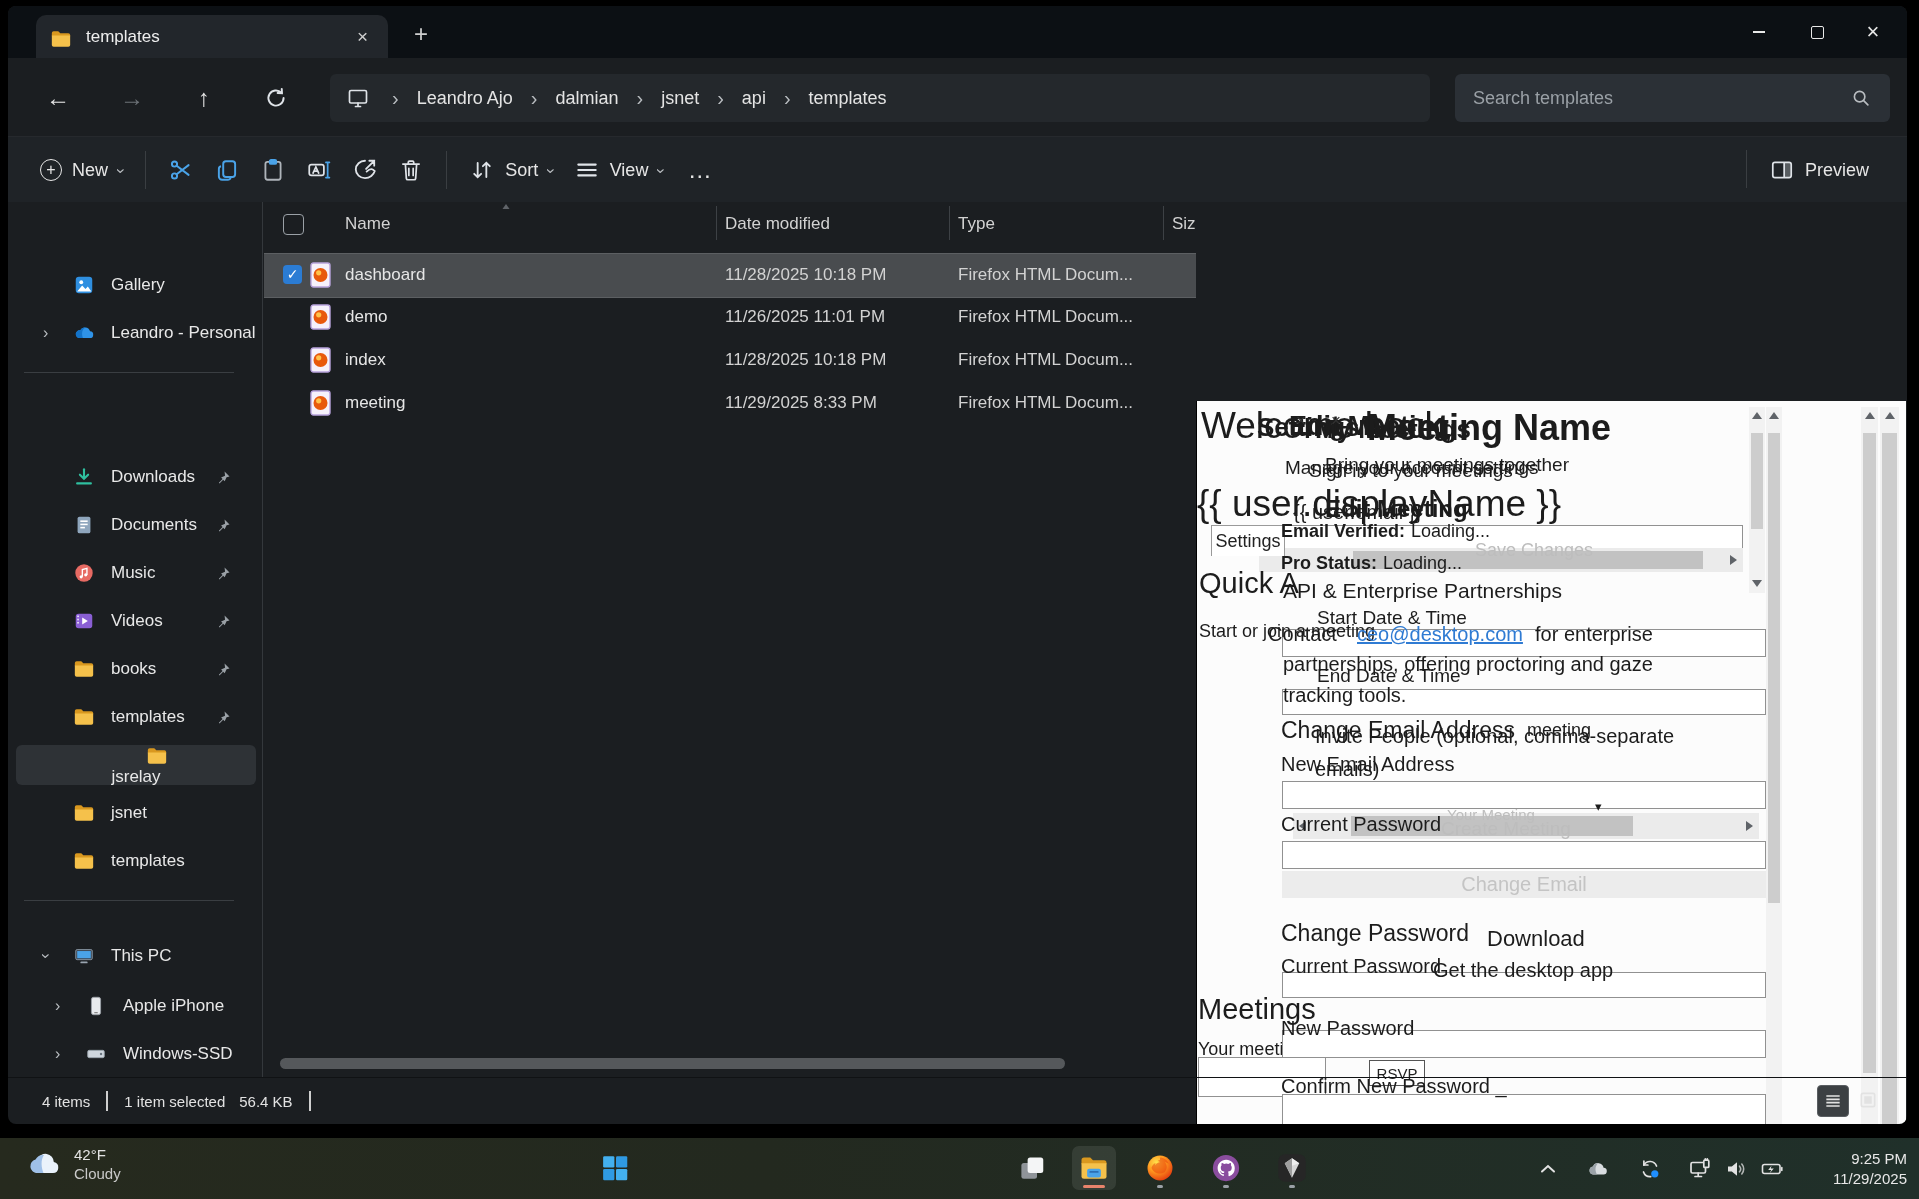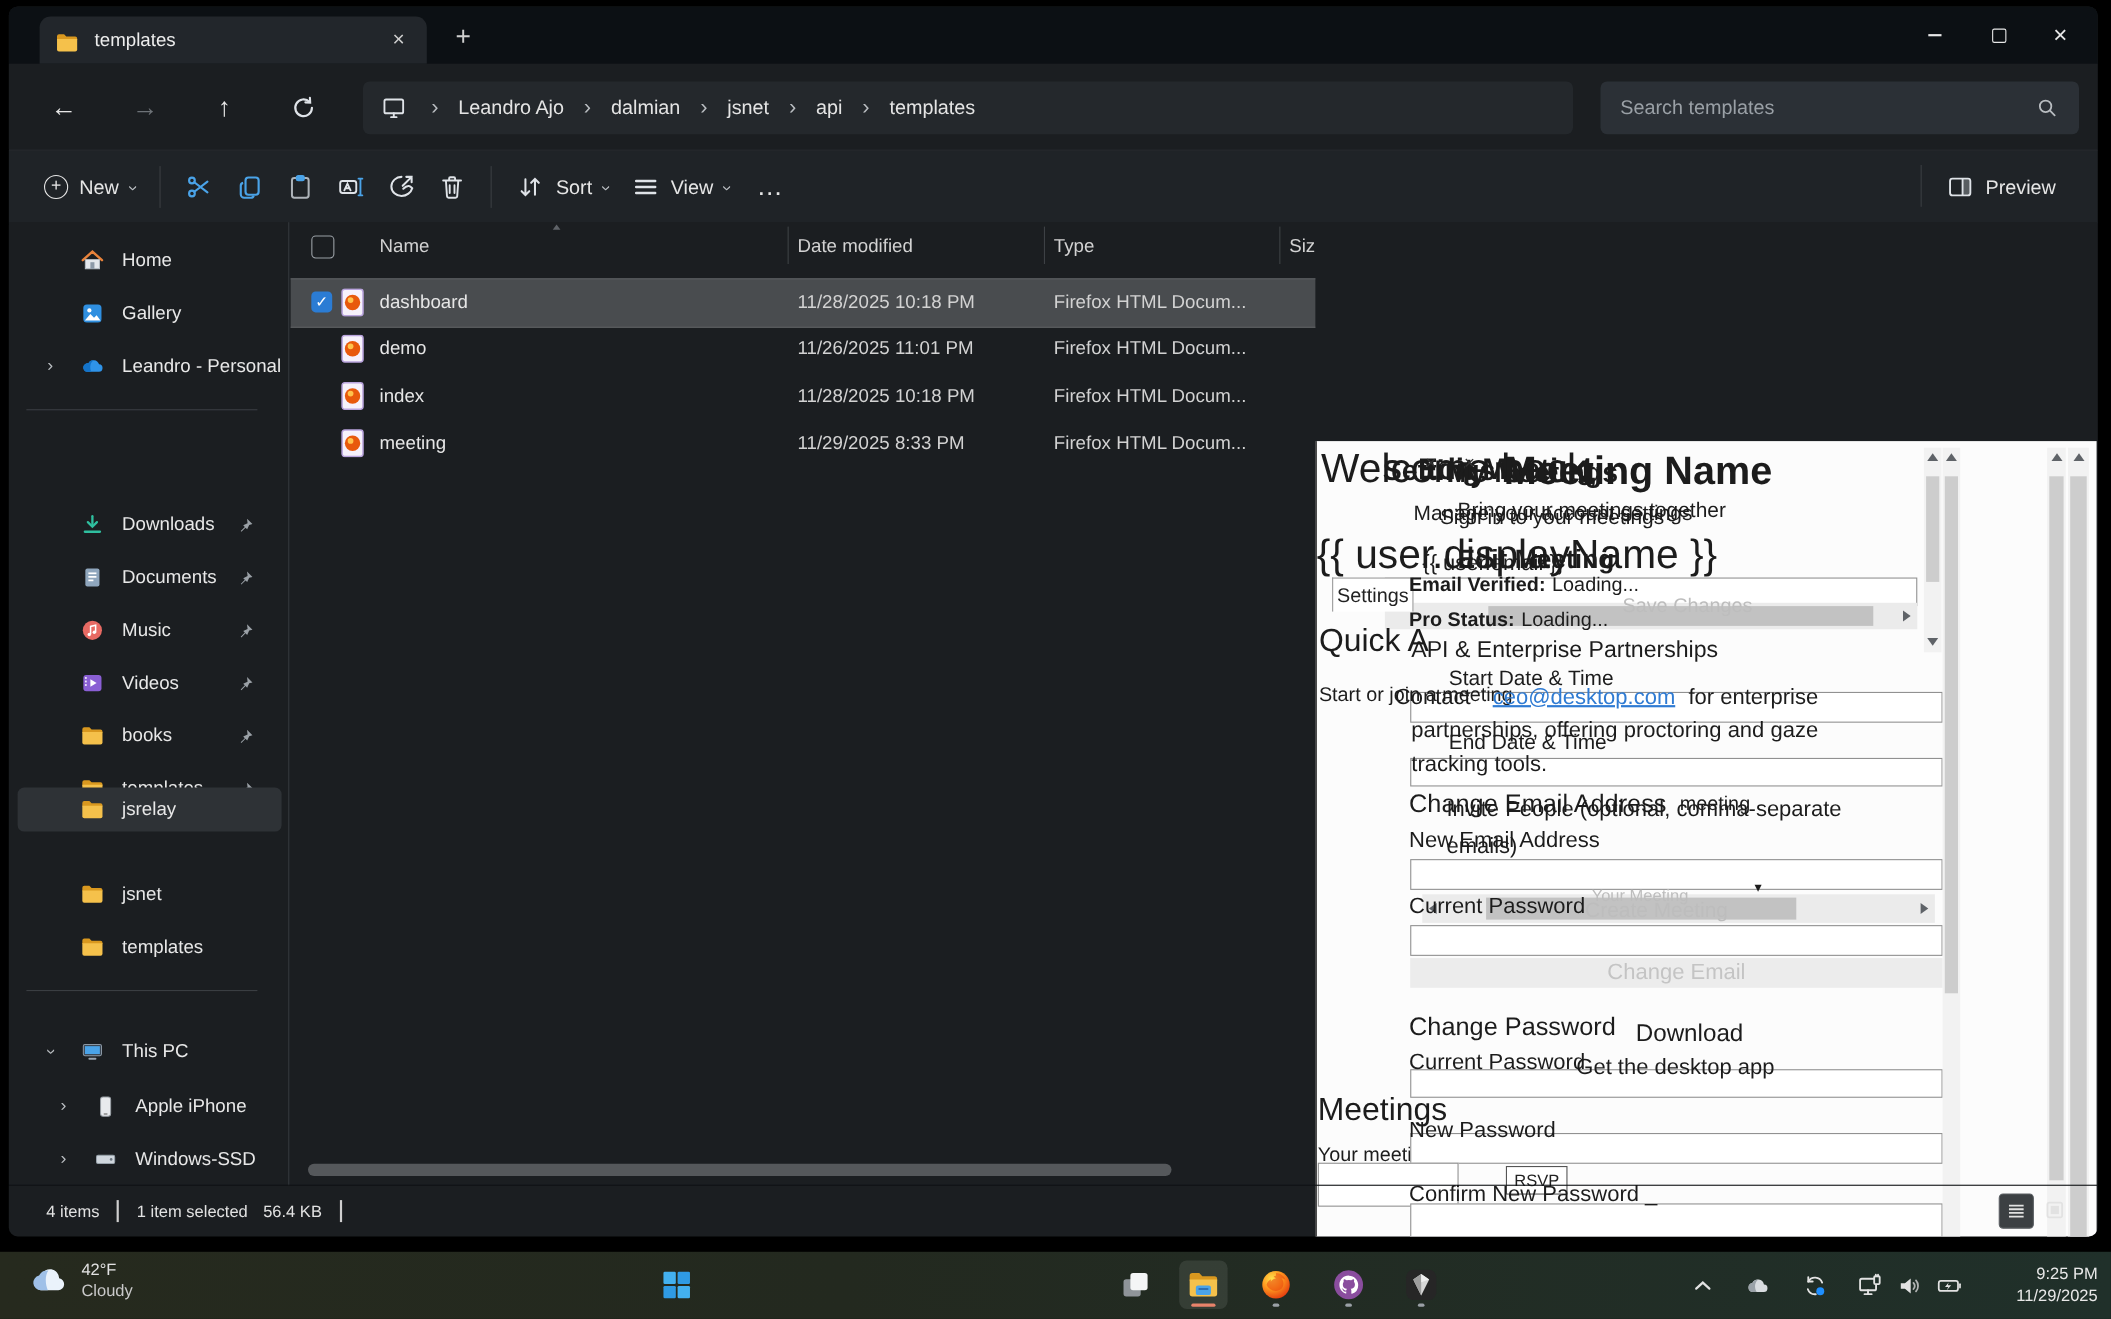--- a/index.html
+++ b/index.html
@@ -224,28 +224,20 @@
               <rect x="3.5" y="5" width="17" height="14" rx="2"></rect>
               <path d="M14 5v14"></path>
               <rect x="14.5" y="5.5" width="5.5" height="13" fill="#dfe3e8" opacity=".3" stroke="none"></rect>
             </svg></span>
         <span>Preview</span>
       </div>
     </div>
 
     <div class="main">
       <div class="sidebar" id="sidebar">
-          <div class="side-item" style="top: 15px;">
-            <span class="sic" style="margin-left: 57px;"><svg viewBox="0 0 24 24">
-                <path d="M2.5 11.5 12 3l9.5 8.5" fill="none" stroke="#e8823a" stroke-width="2.4" stroke-linecap="round"></path>
-                <path d="M5 10.5V20h14v-9.5" fill="#e3e7ec" stroke="#b7bec6"></path>
-                <rect x="10" y="13.5" width="4" height="6.5" fill="#8d9aa8"></rect>
-              </svg></span>
-            <span>Home</span>
-          </div>
           <div class="side-item" style="top: 63px;">
             <span class="sic" style="margin-left: 57px;"><svg viewBox="0 0 24 24">
                 <rect x="3" y="3" width="18" height="18" rx="3.5" fill="#2f8fe0"></rect>
                 <circle cx="9" cy="9" r="2.1" fill="#fff"></circle>
                 <path d="M4.5 19 10 12.5l3.6 3.8 2.6-2.6 3.8 5.3z" fill="#fff"></path>
               </svg></span>
             <span>Gallery</span>
           </div>
           <div class="side-item" style="top: 111px;">
             <span class="chev" style="left: 27px;">›</span>
@@ -317,21 +309,21 @@
           <div class="side-item" style="top: 495px;">
             <span class="sic" style="margin-left: 57px;"><svg viewBox="0 0 24 24">
                 <path d="M2 5.5A2 2 0 0 1 4 3.5h5l2.2 2.2H20a2 2 0 0 1 2 2V9H2z" fill="#d9981f"></path>
                 <path d="M2 8.2h20v10.3a2 2 0 0 1-2 2H4a2 2 0 0 1-2-2z" fill="#f5c14b"></path>
               </svg></span>
             <span>templates</span>
             <span class="pin"><svg viewBox="0 0 24 24">
                 <path d="M13.5 3.5 20.5 10.5l-4.2 1.1-2.6 5.6-2.1-2.1-5.3 5.3-.9-.9 5.3-5.3-2.1-2.1 5.6-2.6z" fill="#9aa0a6"></path>
               </svg></span>
           </div>
-          <div class="side-item sel" style="top: 514px;">
+          <div class="side-item sel" style="top: 543px; flex-direction: column;">
             <span class="sic" style="margin-left: 57px;"><svg viewBox="0 0 24 24">
                 <path d="M2 5.5A2 2 0 0 1 4 3.5h5l2.2 2.2H20a2 2 0 0 1 2 2V9H2z" fill="#d9981f"></path>
                 <path d="M2 8.2h20v10.3a2 2 0 0 1-2 2H4a2 2 0 0 1-2-2z" fill="#f5c14b"></path>
               </svg></span>
             <span>jsrelay</span>
           </div>
           <div class="side-item" style="top: 591px;">
             <span class="sic" style="margin-left: 57px;"><svg viewBox="0 0 24 24">
                 <path d="M2 5.5A2 2 0 0 1 4 3.5h5l2.2 2.2H20a2 2 0 0 1 2 2V9H2z" fill="#d9981f"></path>
                 <path d="M2 8.2h20v10.3a2 2 0 0 1-2 2H4a2 2 0 0 1-2-2z" fill="#f5c14b"></path>

